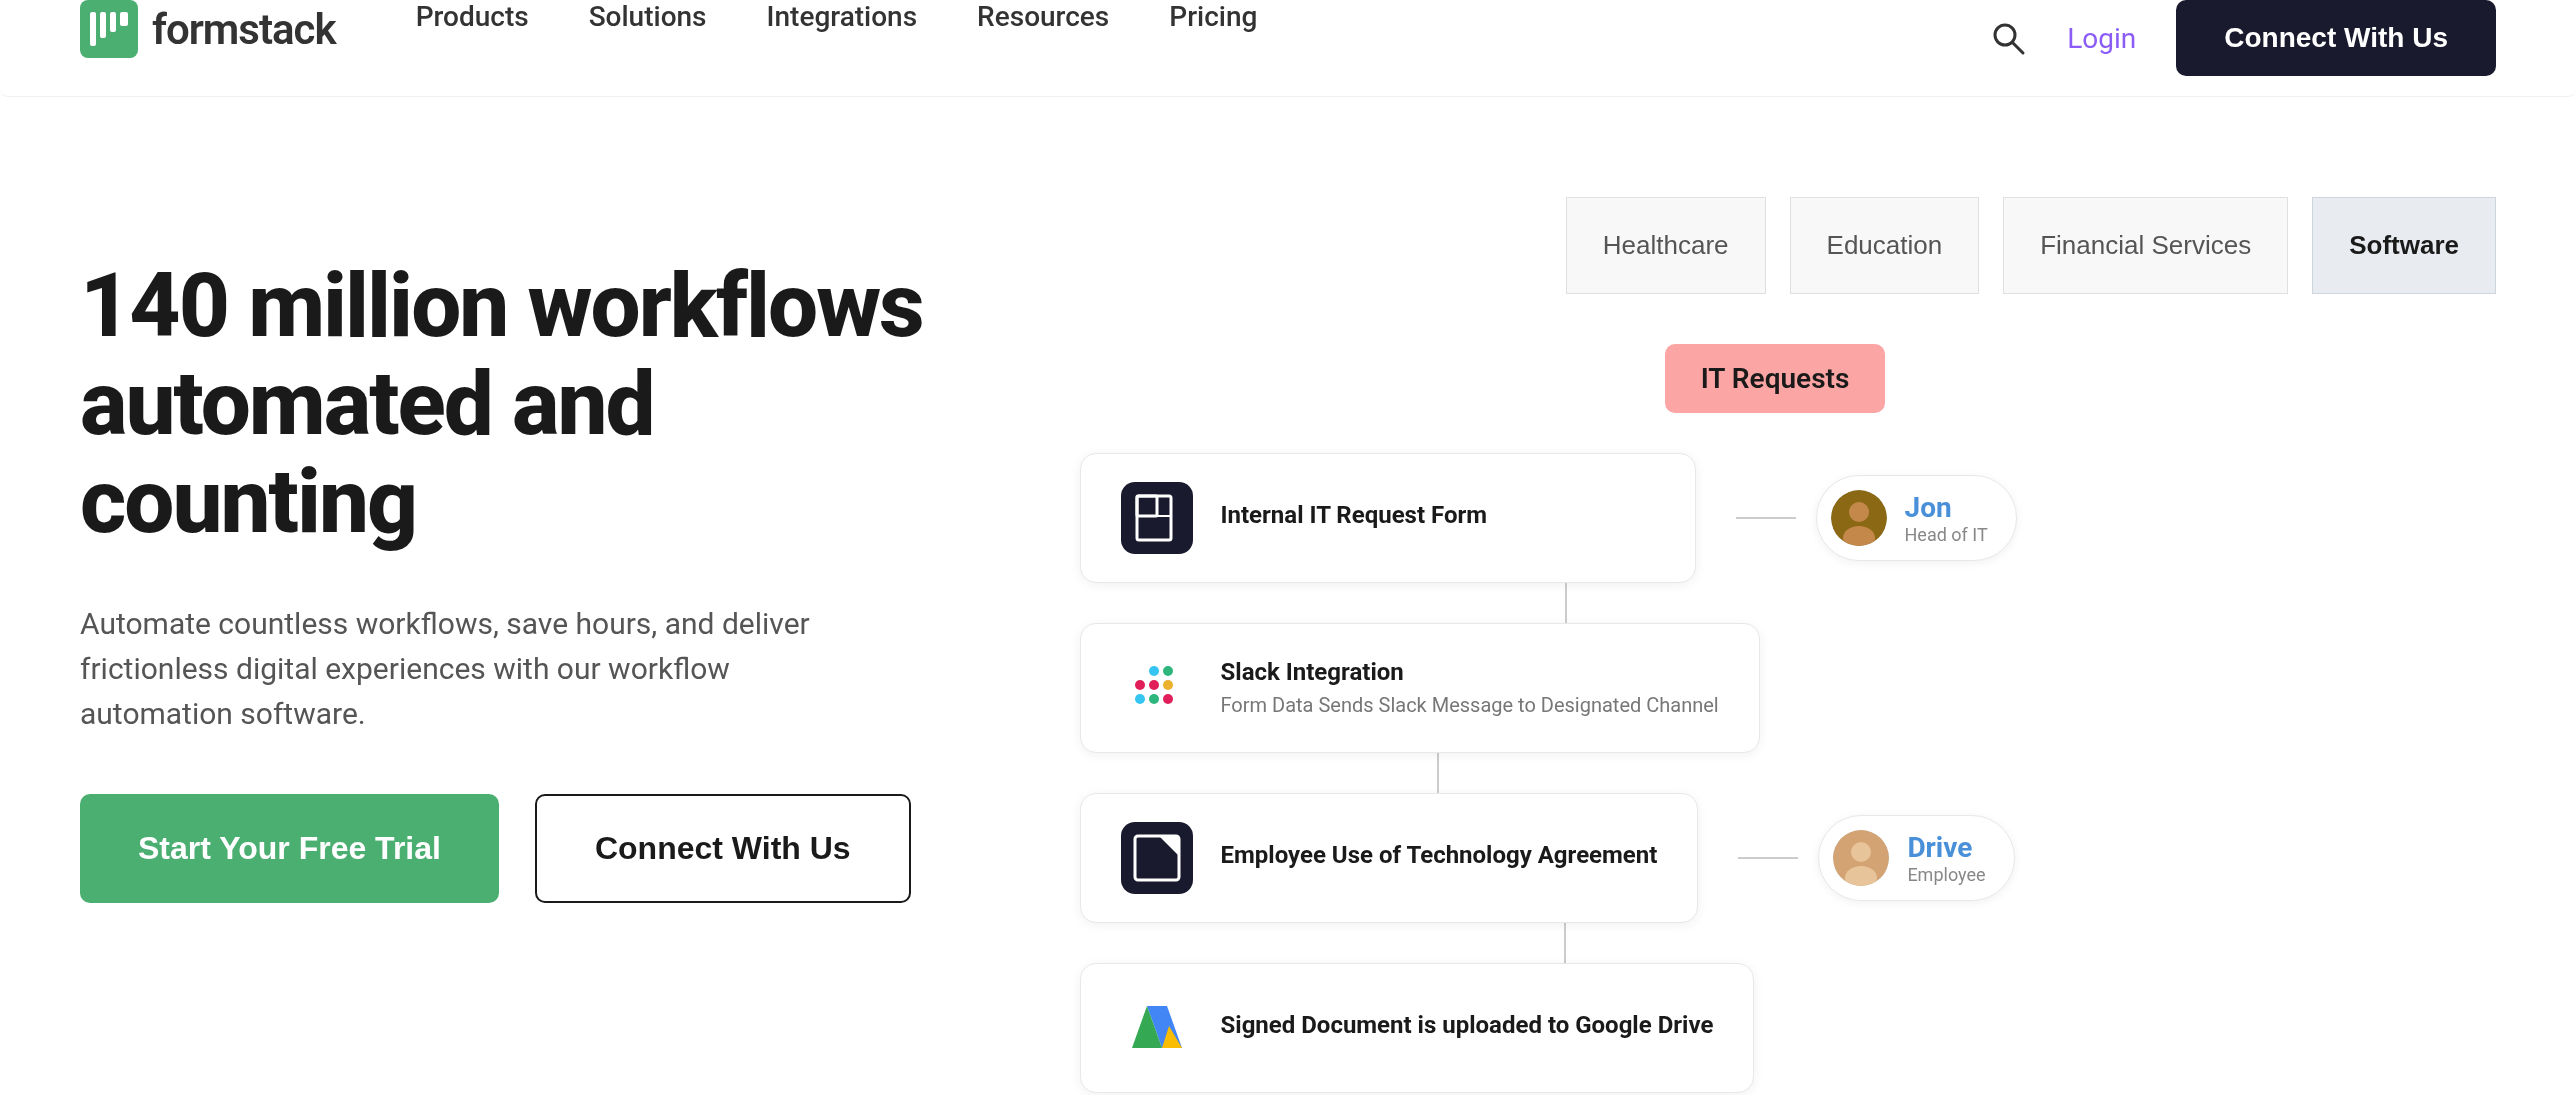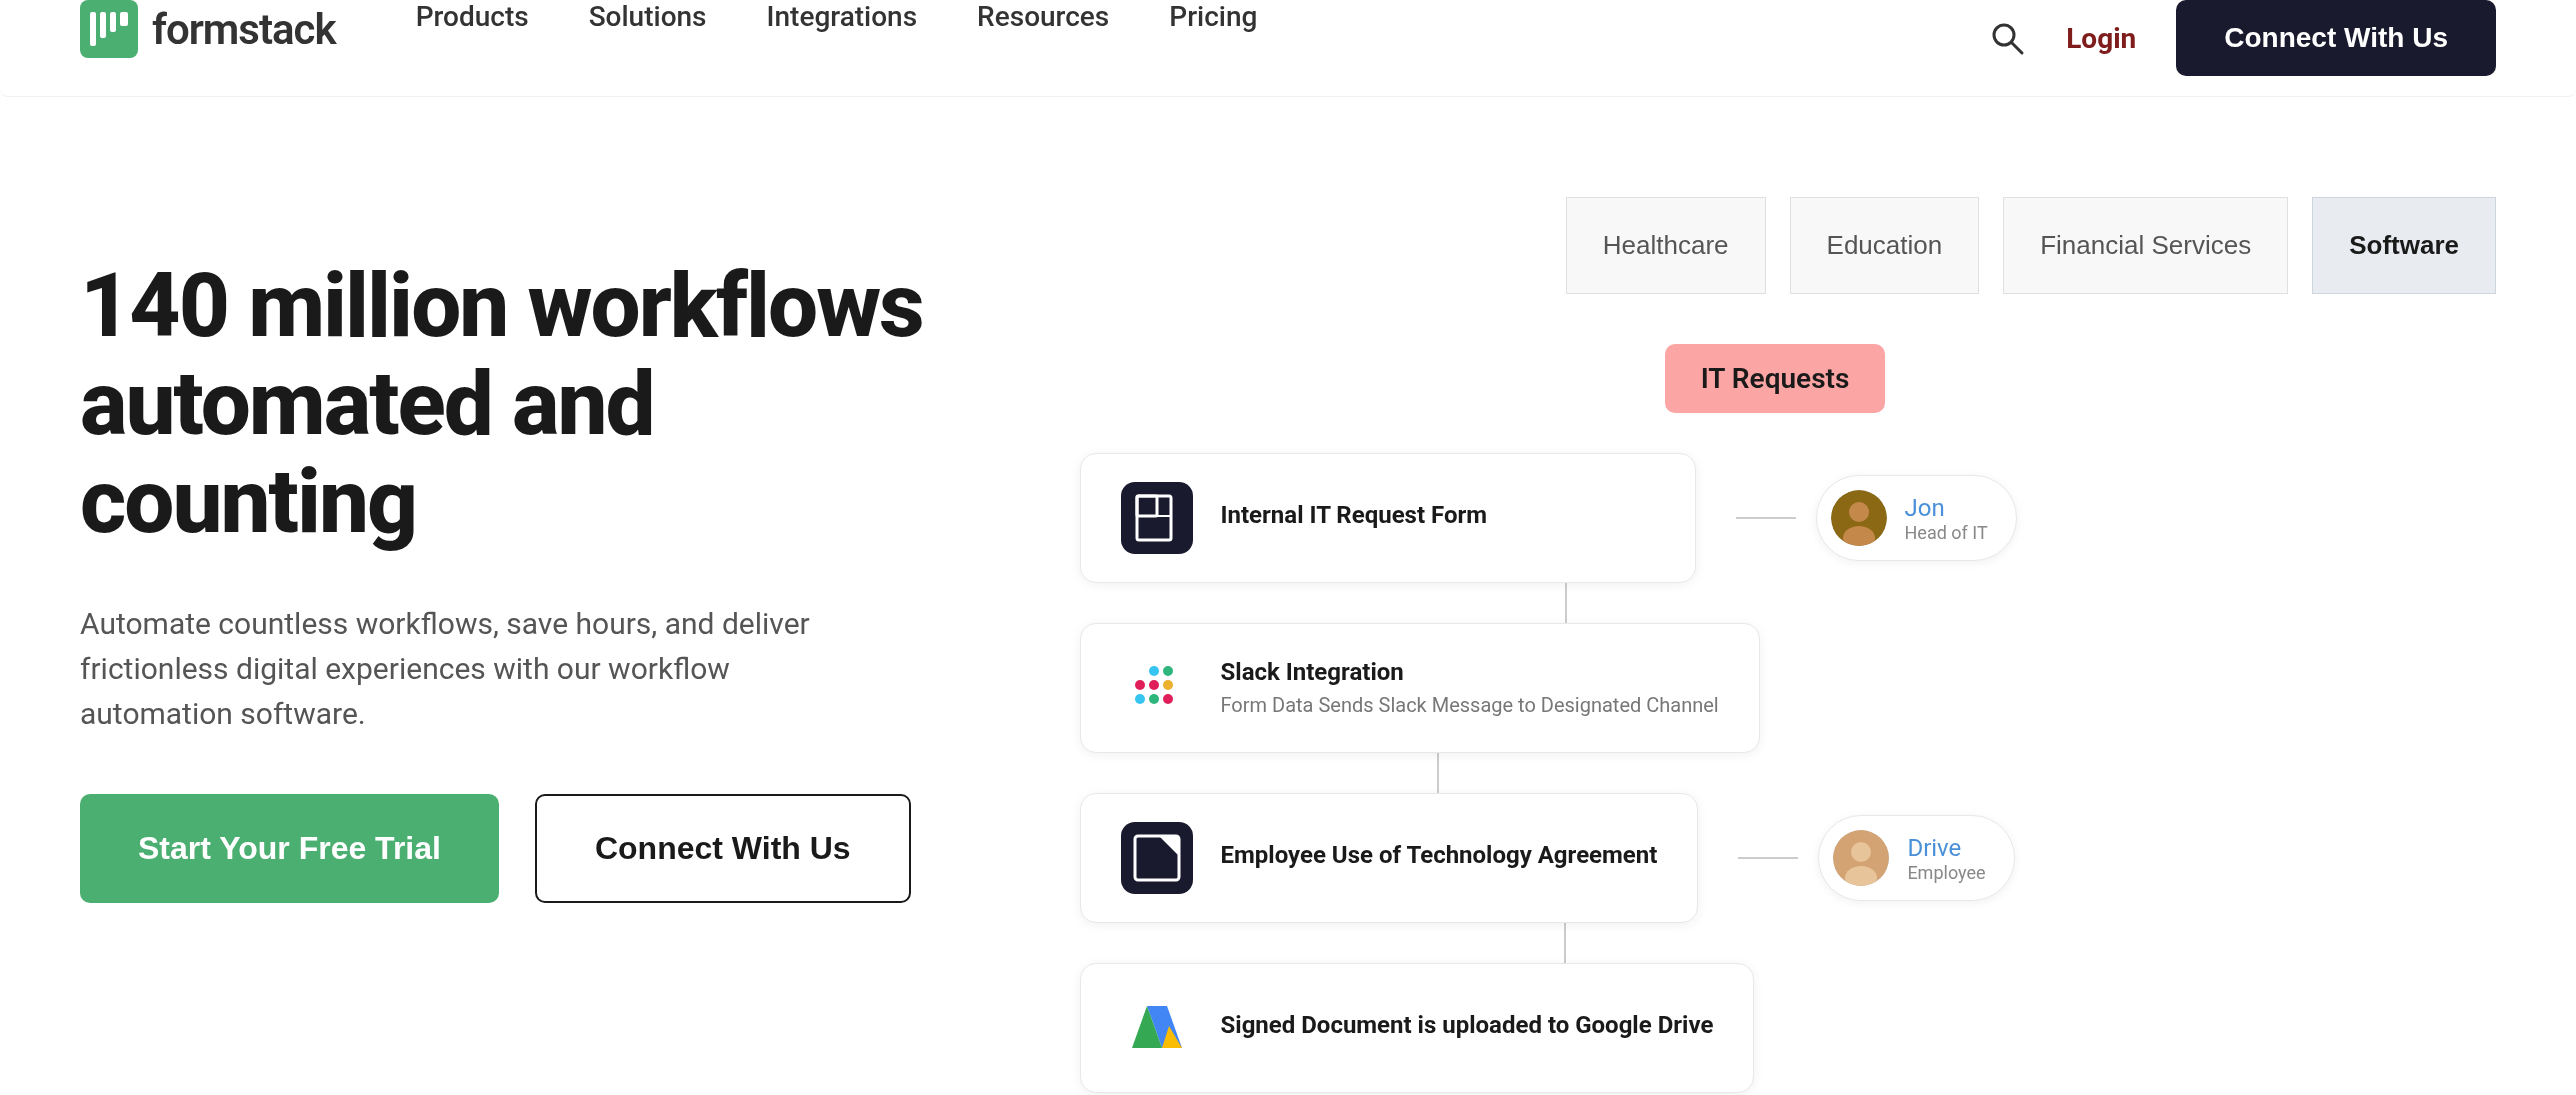--- a/index.html
+++ b/index.html
@@ -58,22 +58,22 @@
     }
     .search-icon-btn {
       background: none;
       border: none;
       cursor: pointer;
       display: flex;
       align-items: center;
     }
     .login-link {
       font-size: 28px;
-      font-weight: 700;
-      color: #7f1d1d;
+      font-weight: 400;
+      color: #8b5cf6;
       text-decoration: none;
       cursor: pointer;
     }
     .cta-btn-nav {
       background: #1a1a2e;
       color: #ffffff;
       border: none;
       border-radius: 10px;
       padding: 22px 48px;
       font-size: 28px;
@@ -297,22 +297,22 @@
       background: #cccccc;
       display: flex;
       align-items: center;
       justify-content: center;
     }
     .person-info {
       display: flex;
       flex-direction: column;
     }
     .person-name {
-      font-size: 24px;
-      font-weight: 400;
+      font-size: 28px;
+      font-weight: 700;
       color: #4a90d9;
     }
     .person-role {
       font-size: 18px;
       color: #888888;
     }
 
     
     .slack-icon {
       width: 60px;

